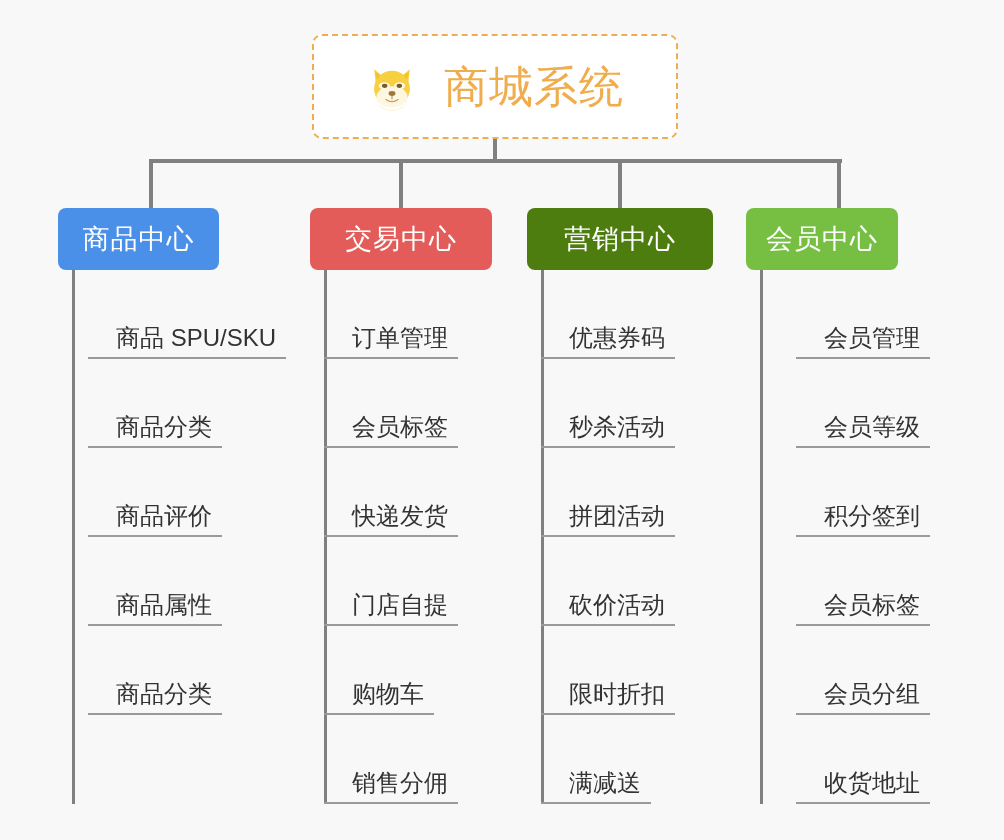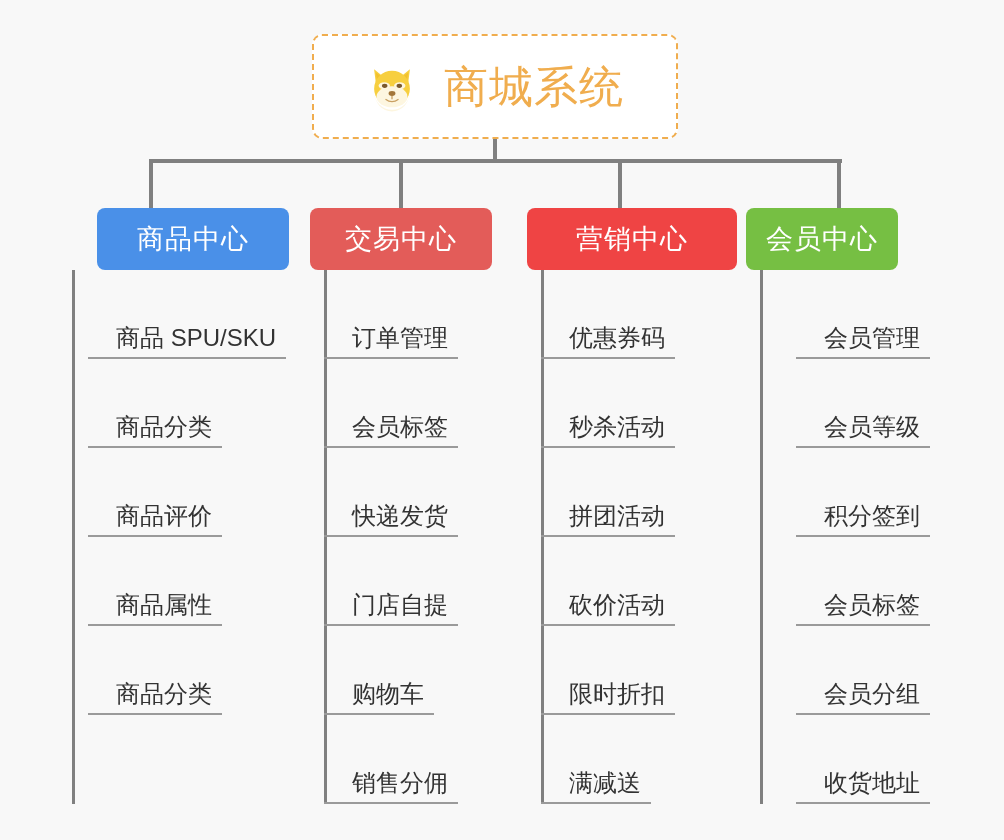--- a/index.html
+++ b/index.html
@@ -150,21 +150,21 @@
   <div class="conn conn-v-root"></div>
   <div class="conn conn-h"></div>
   <div id="drops">
       <div class="conn conn-drop" style="left: 149px;"></div>
       <div class="conn conn-drop" style="left: 399px;"></div>
       <div class="conn conn-drop" style="left: 618px;"></div>
       <div class="conn conn-drop" style="left: 837px;"></div>
     </div>
 
   <div id="columns">
-      <div class="cat-box" style="left: 58px; width: 192px; background: rgb(74, 144, 232); margin-left: 39px;">
+      <div class="cat-box" style="left: 58px; width: 161px; background: rgb(74, 144, 232);">
         <span>商品中心</span>
       </div>
       <div class="leaf-stem" style="left: 72px; height: 534px;"></div>
       <div class="leaf-col" style="left: 88px;">
         <div class="leaf-item">
           <span class="leaf-label">商品 SPU/SKU</span>
         </div>
         <div class="leaf-item">
           <span class="leaf-label">商品分类</span>
         </div>
@@ -195,21 +195,21 @@
         <div class="leaf-item">
           <span class="leaf-label">门店自提</span>
         </div>
         <div class="leaf-item">
           <span class="leaf-label">购物车</span>
         </div>
         <div class="leaf-item">
           <span class="leaf-label">销售分佣</span>
         </div>
       </div>
-      <div class="cat-box" style="left: 527px; width: 210px; background: #ef4444;">
+      <div class="cat-box" style="left: 527px; width: 186px; background: #4d7c0f;">
         <span>营销中心</span>
       </div>
       <div class="leaf-stem" style="left: 541px; height: 534px;"></div>
       <div class="leaf-col" style="left: 541px;">
         <div class="leaf-item">
           <span class="leaf-label">优惠券码</span>
         </div>
         <div class="leaf-item">
           <span class="leaf-label">秒杀活动</span>
         </div>

